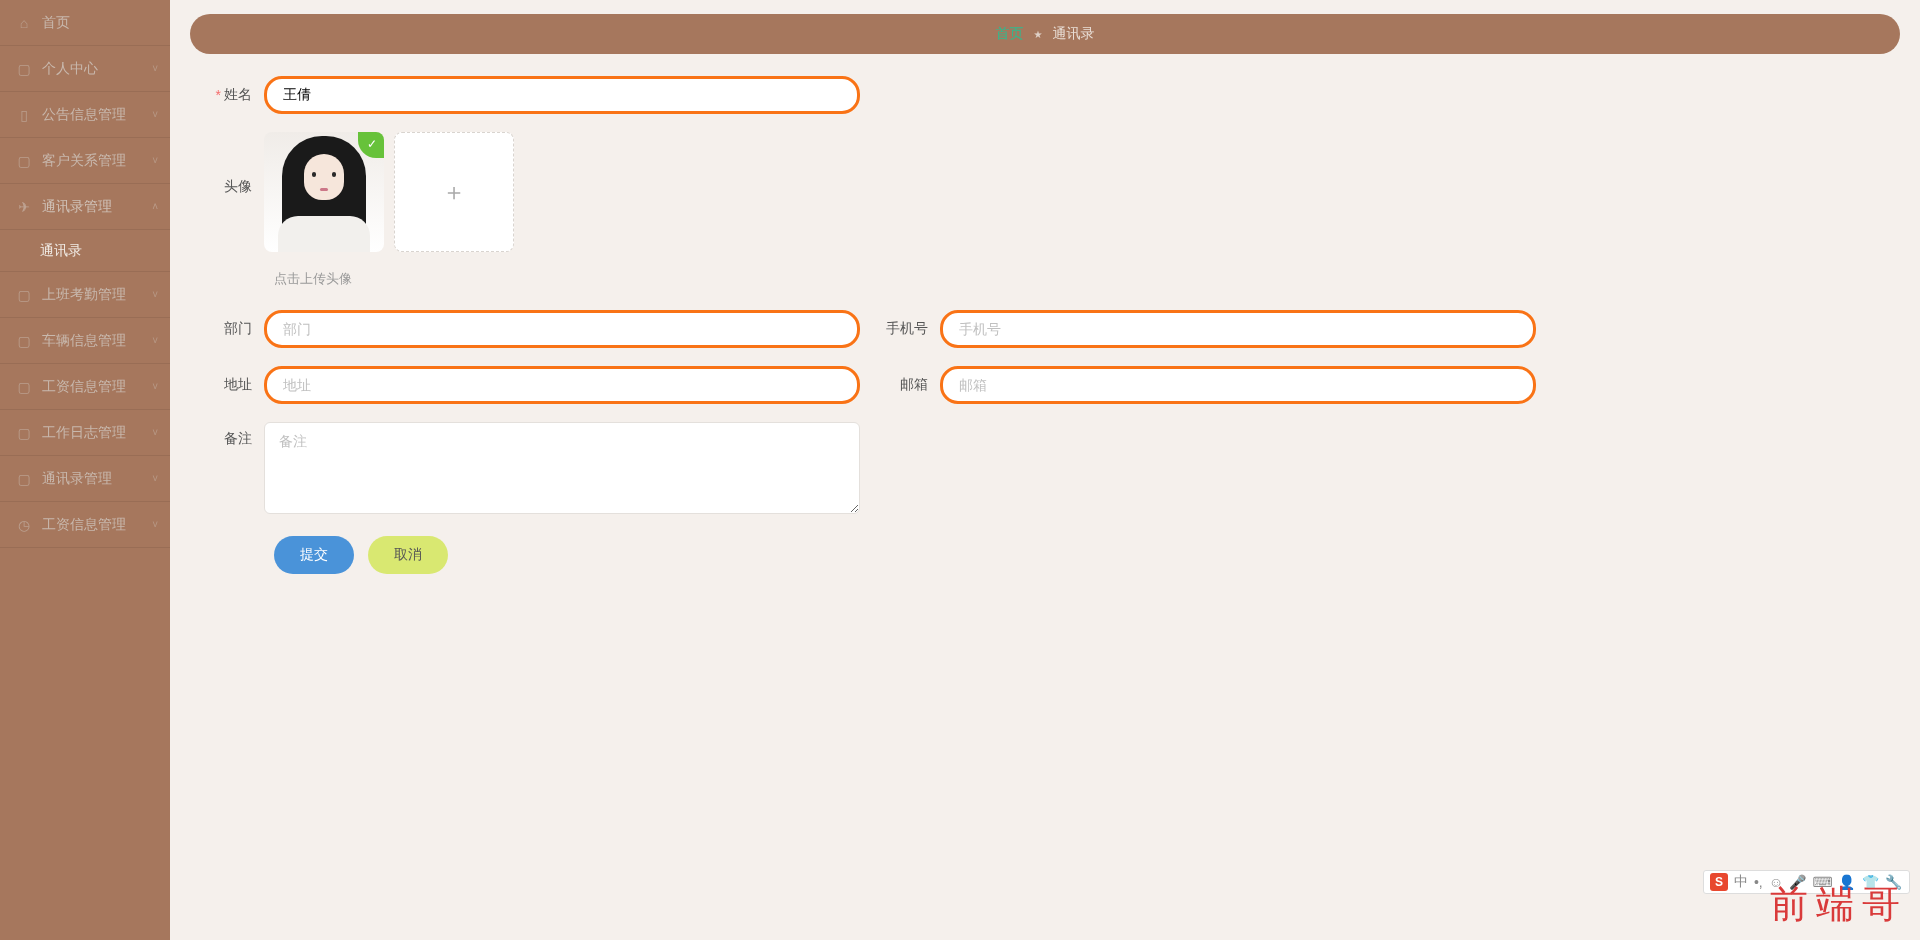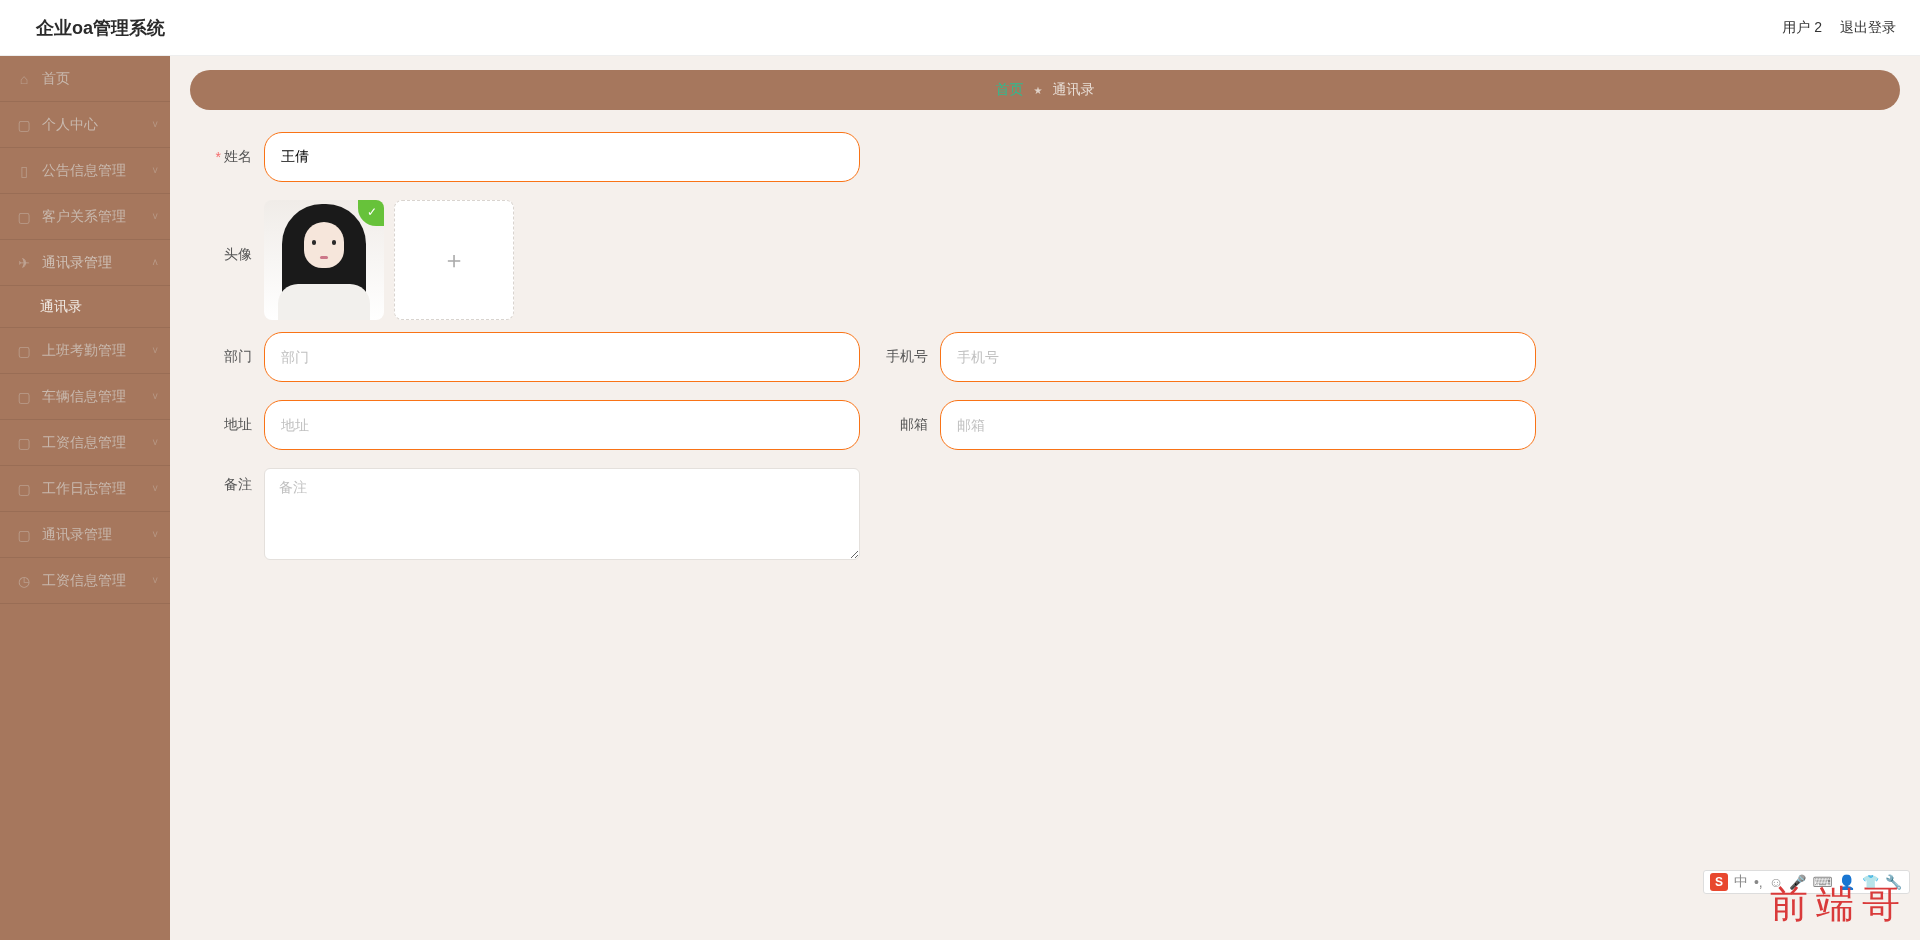--- a/index.html
+++ b/index.html
@@ -22,21 +22,21 @@
 .breadcrumb .home { color: #2fbb8f; cursor: pointer; }
 .breadcrumb .sep { color: #e0d2c8; font-size: 10px; }
 .breadcrumb .cur { color: #e8ded6; }
 .form-area { padding: 4px 10px 20px 10px; }
 .form-row { display: flex; align-items: flex-start; margin-bottom: 18px; }
 .form-col { display: flex; align-items: center; }
 .form-col.left { width: 660px; }
 .form-col.right { width: 660px; margin-left: 16px; }
 .label { width: 64px; text-align: right; padding-right: 12px; color: #555; font-size: 14px; flex-shrink: 0; display: flex; justify-content: flex-end; align-items: center; }
 .label .req { color: #f56c6c; margin-right: 3px; }
-.input { flex: 1; height: 50px; border: 1px solid #f97316; border-radius: 18px; padding: 16px 16px; background: #fff; font-size: 14px; outline: none; }
+.input { flex: 1; height: 36px; border: 3px solid #f97316; border-radius: 18px; padding: 16px 16px; background: #fff; font-size: 14px; outline: none; }
 .input::placeholder { color: #c0c0c0; }
 .select { width: 178px; height: 36px; border: 1px solid #e4e0dc; border-radius: 18px; padding: 0 30px 0 16px; background: #fff; display: flex; align-items: center; position: relative; cursor: pointer; }
 .select .arrow-down { position: absolute; right: 12px; color: #c0c0c0; font-size: 11px; }
 .avatar-row { display: flex; align-items: flex-start; margin-bottom: 12px; }
 .avatar-row .label { padding-top: 46px; }
 .avatar-box { display: flex; gap: 10px; }
 .avatar-img { width: 120px; height: 120px; border-radius: 8px; background: linear-gradient(180deg, #f0ece8 0%, #fff 100%); position: relative; overflow: hidden; }
 .avatar-img .hair { position: absolute; top: 4px; left: 18px; width: 84px; height: 95px; background: #1a1a1a; border-radius: 40px 40px 8px 8px; }
 .avatar-img .face { position: absolute; top: 22px; left: 40px; width: 40px; height: 46px; background: #f6e6db; border-radius: 20px 20px 18px 18px; }
 .avatar-img .body { position: absolute; bottom: -4px; left: 14px; width: 92px; height: 40px; background: #f2f0ed; border-radius: 20px 20px 0 0; }
@@ -55,27 +55,20 @@
 .btn-cancel { background: #d9e871; color: #555; }
 .watermark { position: fixed; bottom: 10px; right: 12px; font-size: 38px; color: #d93a3a; font-family: "KaiTi", serif; letter-spacing: 8px; }
 .ime-bar { position: fixed; bottom: 46px; right: 10px; display: flex; align-items: center; gap: 6px; background: #fff; border: 1px solid #ddd; padding: 2px 6px; border-radius: 3px; font-size: 13px; }
 .ime-bar .s-icon { width: 18px; height: 18px; background: #e8482f; color: #fff; border-radius: 3px; display: flex; align-items: center; justify-content: center; font-weight: bold; font-size: 12px; }
 .ime-bar span.ico { color: #888; cursor: pointer; font-size: 14px; }
 </style>
 </head>
 <body>
 
 <div class="app">
-  <div class="header">
-    <div class="header-title">企业oa管理系统</div>
-    <div class="header-right">
-      <span>用户 2</span>
-      <span>退出登录</span>
-    </div>
-  </div>
   <div class="body">
     <div class="sidebar">
       <div class="side-item">
         <span class="icon">⌂</span>
         <span>首页</span>
       </div>
       <div class="side-item">
         <span class="icon">▢</span>
         <span>个人中心</span>
         <span class="arrow">˅</span>
@@ -160,20 +153,21 @@
               <div class="mouth"></div>
               <div class="body"></div>
               <div class="avatar-check">✓</div>
             </div>
             <div class="avatar-add">
               <span>＋</span>
             </div>
           </div>
         </div>
 
+        <div class="upload-hint">点击上传头像</div>
 
         <div class="form-row">
           <div class="form-col left">
             <div class="label">部门</div>
             <input class="input" placeholder="部门" style="">
           </div>
           <div class="form-col right">
             <div class="label">手机号</div>
             <input class="input" placeholder="手机号" style="">
           </div>
@@ -190,20 +184,24 @@
           </div>
         </div>
 
         <div class="form-row">
           <div class="form-col left" style="align-items:flex-start;">
             <div class="label" style="padding-top:8px;">备注</div>
             <textarea class="textarea" placeholder="备注" style=""></textarea>
           </div>
         </div>
 
+        <div class="actions">
+          <button class="btn btn-primary">提交</button>
+          <button class="btn btn-cancel">取消</button>
+        </div>
       </div>
     </div>
   </div>
 </div>
 
 <div class="ime-bar">
   <span class="s-icon">S</span>
   <span class="ico">中</span>
   <span class="ico">•,</span>
   <span class="ico">☺</span>

